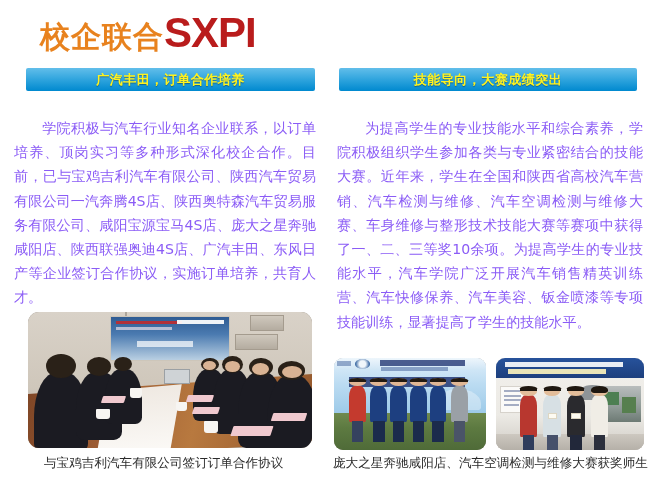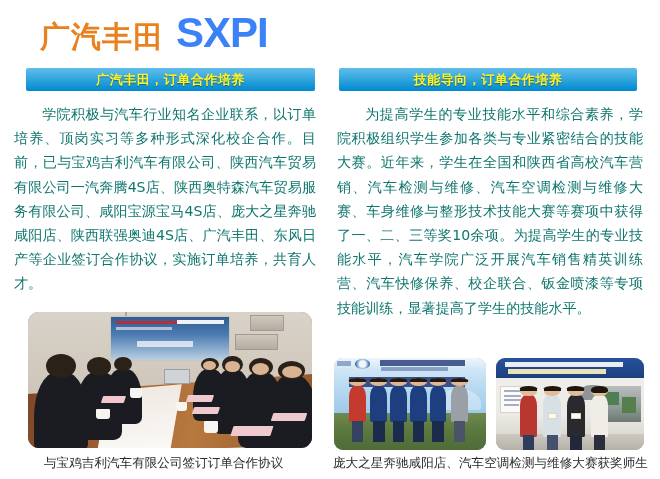--- a/index.html
+++ b/index.html
@@ -27,24 +27,23 @@
     font-size: 30px;
     font-weight: bold;
     color: #E8821E;
     letter-spacing: 1px;
     line-height: 1;
     font-family: "DejaVu Sans", "Liberation Sans", sans-serif;
   }
   #title-en {
     font-size: 42px;
     font-weight: bold;
-    color: #3b82f6;
+    color: #b91c1c;
     letter-spacing: -1px;
     line-height: 1;
-    margin-left: 12px;
     font-family: "Liberation Sans", "DejaVu Sans", sans-serif;
   }
 
   
   .section-bar {
     position: absolute;
     top: 68px;
     height: 23px;
     background: linear-gradient(to bottom, #62BEEA 0%, #34A7DF 45%, #0089CF 100%);
     border-radius: 2px;
@@ -60,24 +59,24 @@
     color: #FFF21F;
     letter-spacing: 0.5px;
     text-shadow: 0 1px 1px rgba(0,0,0,0.35);
     line-height: 1;
     font-family: "DejaVu Sans", "Liberation Sans", sans-serif;
   }
 
   
   .col-text {
     position: absolute;
-    top: 102px;
+    top: 116px;
     font-size: 14.1px;
     line-height: 24.2px;
-    color: #0f766e;
+    color: #8b5cf6;
     text-align: justify;
     text-justify: inter-ideograph;
     text-indent: 2em;
     font-family: "DejaVu Sans", "Liberation Sans", sans-serif;
   }
   #text-left  { left: 14px;  width: 302px; }
   #text-right { left: 337px; width: 306px; }
 
   
   .photo {
@@ -290,34 +289,34 @@
     line-height: 1;
     font-family: "DejaVu Sans", "Liberation Sans", sans-serif;
   }
   #caption-left  { left: 44px;  top: 457px; }
   #caption-right { left: 333px; top: 457px; }
 </style>
 </head>
 <body>
 
 <div id="title-row">
-  <span id="title-cn">广汽丰田</span>
+  <span id="title-cn">校企联合</span>
   <span id="title-en">SXPI</span>
 </div>
 
 <div class="section-bar" id="bar-left">
   <span class="section-bar-label">广汽丰田，订单合作培养</span>
 </div>
 
 <div class="section-bar" id="bar-right">
-  <span class="section-bar-label">技能导向，订单合作培养</span>
+  <span class="section-bar-label">技能导向，大赛成绩突出</span>
 </div>
 
 <div class="col-text" id="text-left">学院积极与汽车行业知名企业联系，以订单培养、顶岗实习等多种形式深化校企合作。目前，已与宝鸡吉利汽车有限公司、陕西汽车贸易有限公司一汽奔腾4S店、陕西奥特森汽车贸易服务有限公司、咸阳宝源宝马4S店、庞大之星奔驰咸阳店、陕西联强奥迪4S店、广汽丰田、东风日产等企业签订合作协议，实施订单培养，共育人才。</div>
-<div class="col-text" id="text-right">为提高学生的专业技能水平和综合素养，学院积极组织学生参加各类与专业紧密结合的技能大赛。近年来，学生在全国和陕西省高校汽车营销、汽车检测与维修、汽车空调检测与维修大赛、车身维修与整形技术技能大赛等赛项中获得了一、二、三等奖10余项。为提高学生的专业技能水平，汽车学院广泛开展汽车销售精英训练营、汽车快修保养、校企联合、钣金喷漆等专项技能训练，显著提高了学生的技能水平。</div>
+<div class="col-text" id="text-right">为提高学生的专业技能水平和综合素养，学院积极组织学生参加各类与专业紧密结合的技能大赛。近年来，学生在全国和陕西省高校汽车营销、汽车检测与维修、汽车空调检测与维修大赛、车身维修与整形技术技能大赛等赛项中获得了一、二、三等奖10余项。为提高学生的专业技能水平，汽车学院广泛开展汽车销售精英训练营、汽车快修保养、汽车美容、钣金喷漆等专项技能训练，显著提高了学生的技能水平。</div>
 
 <div class="photo" id="photo-meeting">
   <div class="photo-inner">
     <div class="mr-wall"></div>
     <div class="mr-wall-seam"></div>
 
     <div class="mr-vent mr-vent-a"></div>
     <div class="mr-vent mr-vent-b"></div>
 
     <div class="mr-screen">

